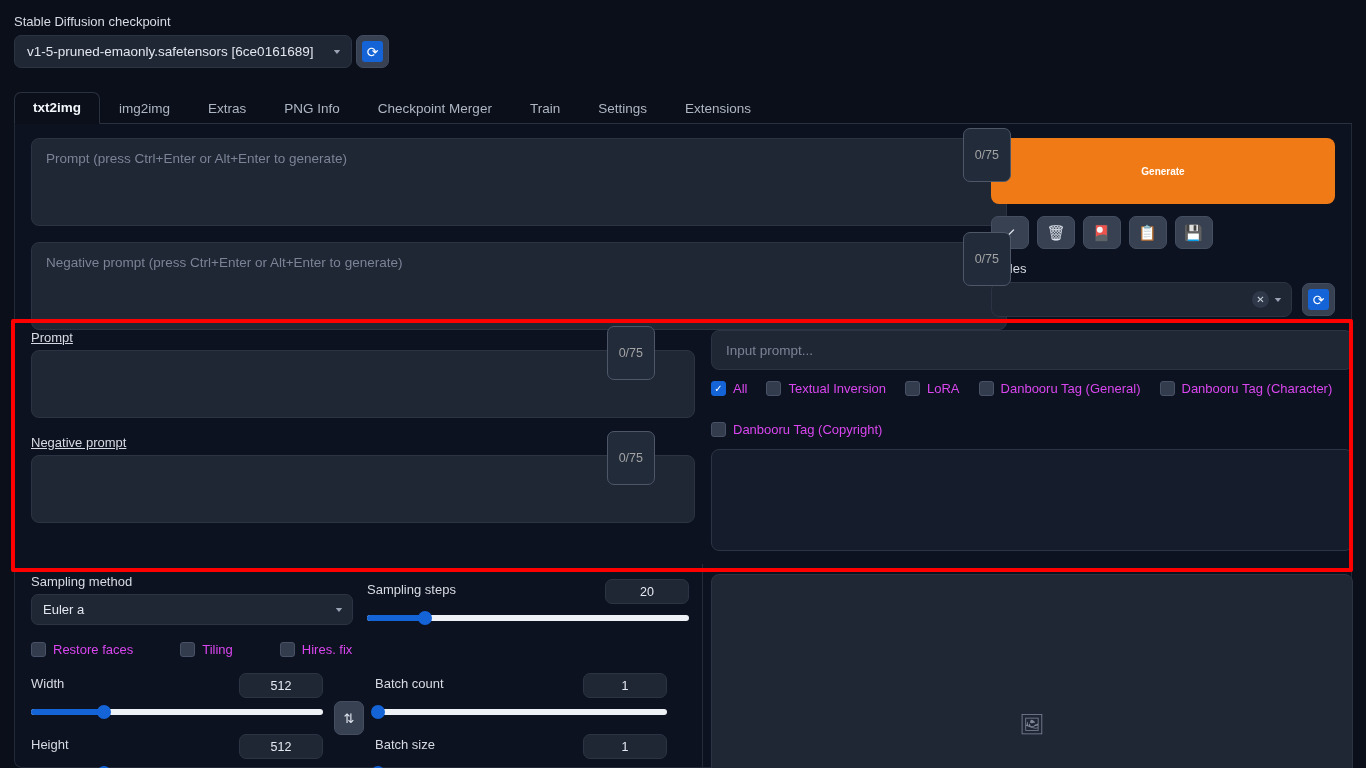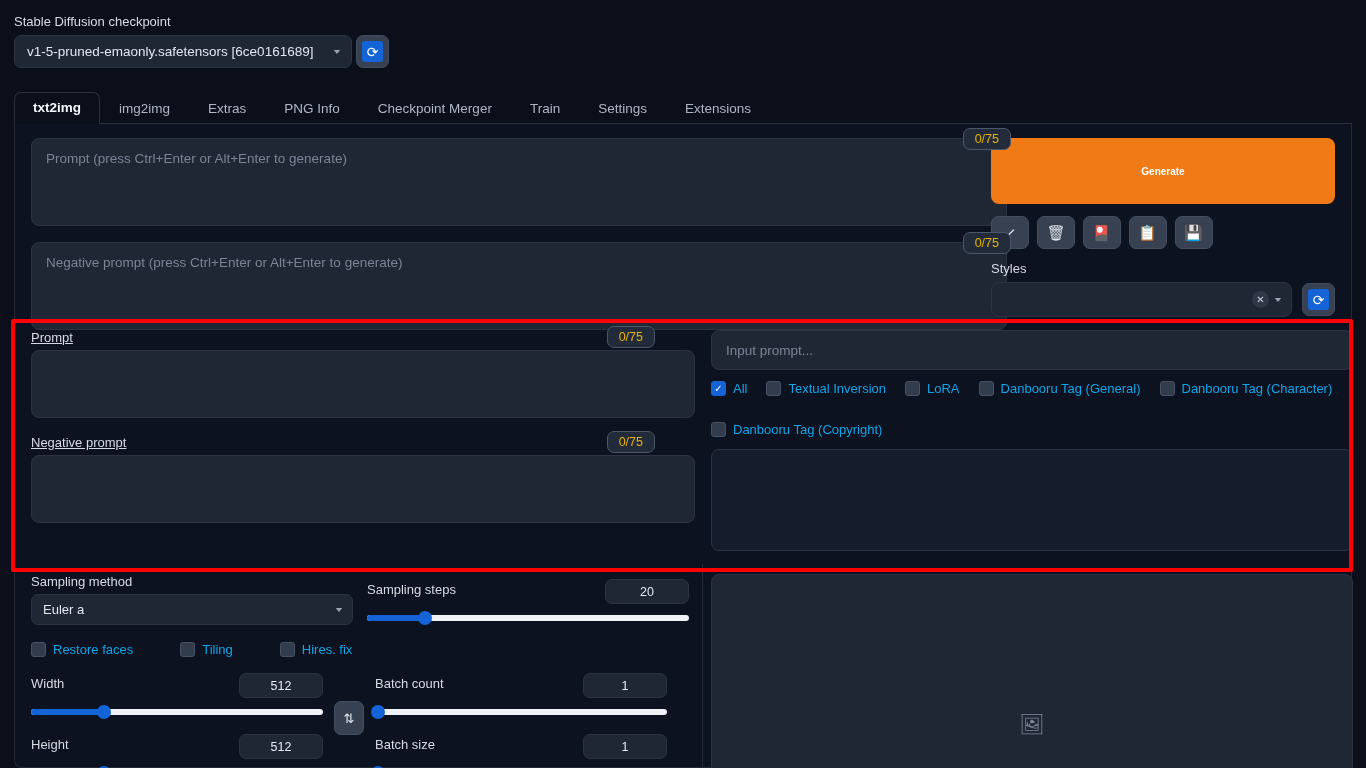--- a/index.html
+++ b/index.html
@@ -64,22 +64,22 @@
   .ta {
     background: #1f2634; border: 1px solid #2c3444; border-radius: 8px;
     width: 100%; color: #ffffff; font-size: 13.5px;
     padding: 12px 14px; font-family: "Liberation Sans", sans-serif;
     resize: none;
   }
   .ta.big { height: 88px; }
   .ta::placeholder { color: #7b8496; }
   .tokbadge {
     position: absolute; background: #222b3a; border: 1px solid #4d5768;
-    border-radius: 7px; font-size: 12.5px; color: #eab308;
-    padding: 3px 11px; z-index: 5;
+    border-radius: 7px; font-size: 12.5px; color: #a3a3a3;
+    padding: 19px 11px; z-index: 5;
   }
 
   
   .gen-col { position: absolute; right: 16px; top: 14px; width: 344px; }
   .generate-btn {
     width: 100%; height: 66px; border-radius: 8px;
     background: #f07b16; color: #fff; font-size: 10px; font-weight: bold;
     display: flex; align-items: center; justify-content: center;
     border: none;
   }
@@ -124,21 +124,21 @@
   .cb-line { display: flex; align-items: center; flex-wrap: nowrap; }
   .cb-line + .cb-line { margin-top: 26px; }
   .cb-item { display: flex; align-items: center; gap: 7px; margin-right: 19px; }
   .cb {
     width: 15px; height: 15px; border-radius: 3px;
     background: #323c4d; border: 1px solid #485266;
     display: flex; align-items: center; justify-content: center;
     font-size: 10px; color: transparent; flex: none;
   }
   .cb.on { background: #1464d8; border-color: #1464d8; color: #fff; }
-  .cb-txt { font-size: 13px; color: #0ea5e9; white-space: nowrap; }
+  .cb-txt { font-size: 13px; color: #d946ef; white-space: nowrap; }
   .result-box {
     margin-top: 12px; width: 100%; height: 102px;
     background: #151c2b; border: 1px solid #2c3444; border-radius: 8px;
   }
 
   
   .lower-left { position: absolute; left: 16px; top: 450px; width: 664px; }
   .row { display: flex; align-items: flex-end; }
   .col-a { width: 322px; }
   .col-b { width: 322px; margin-left: 14px; }

